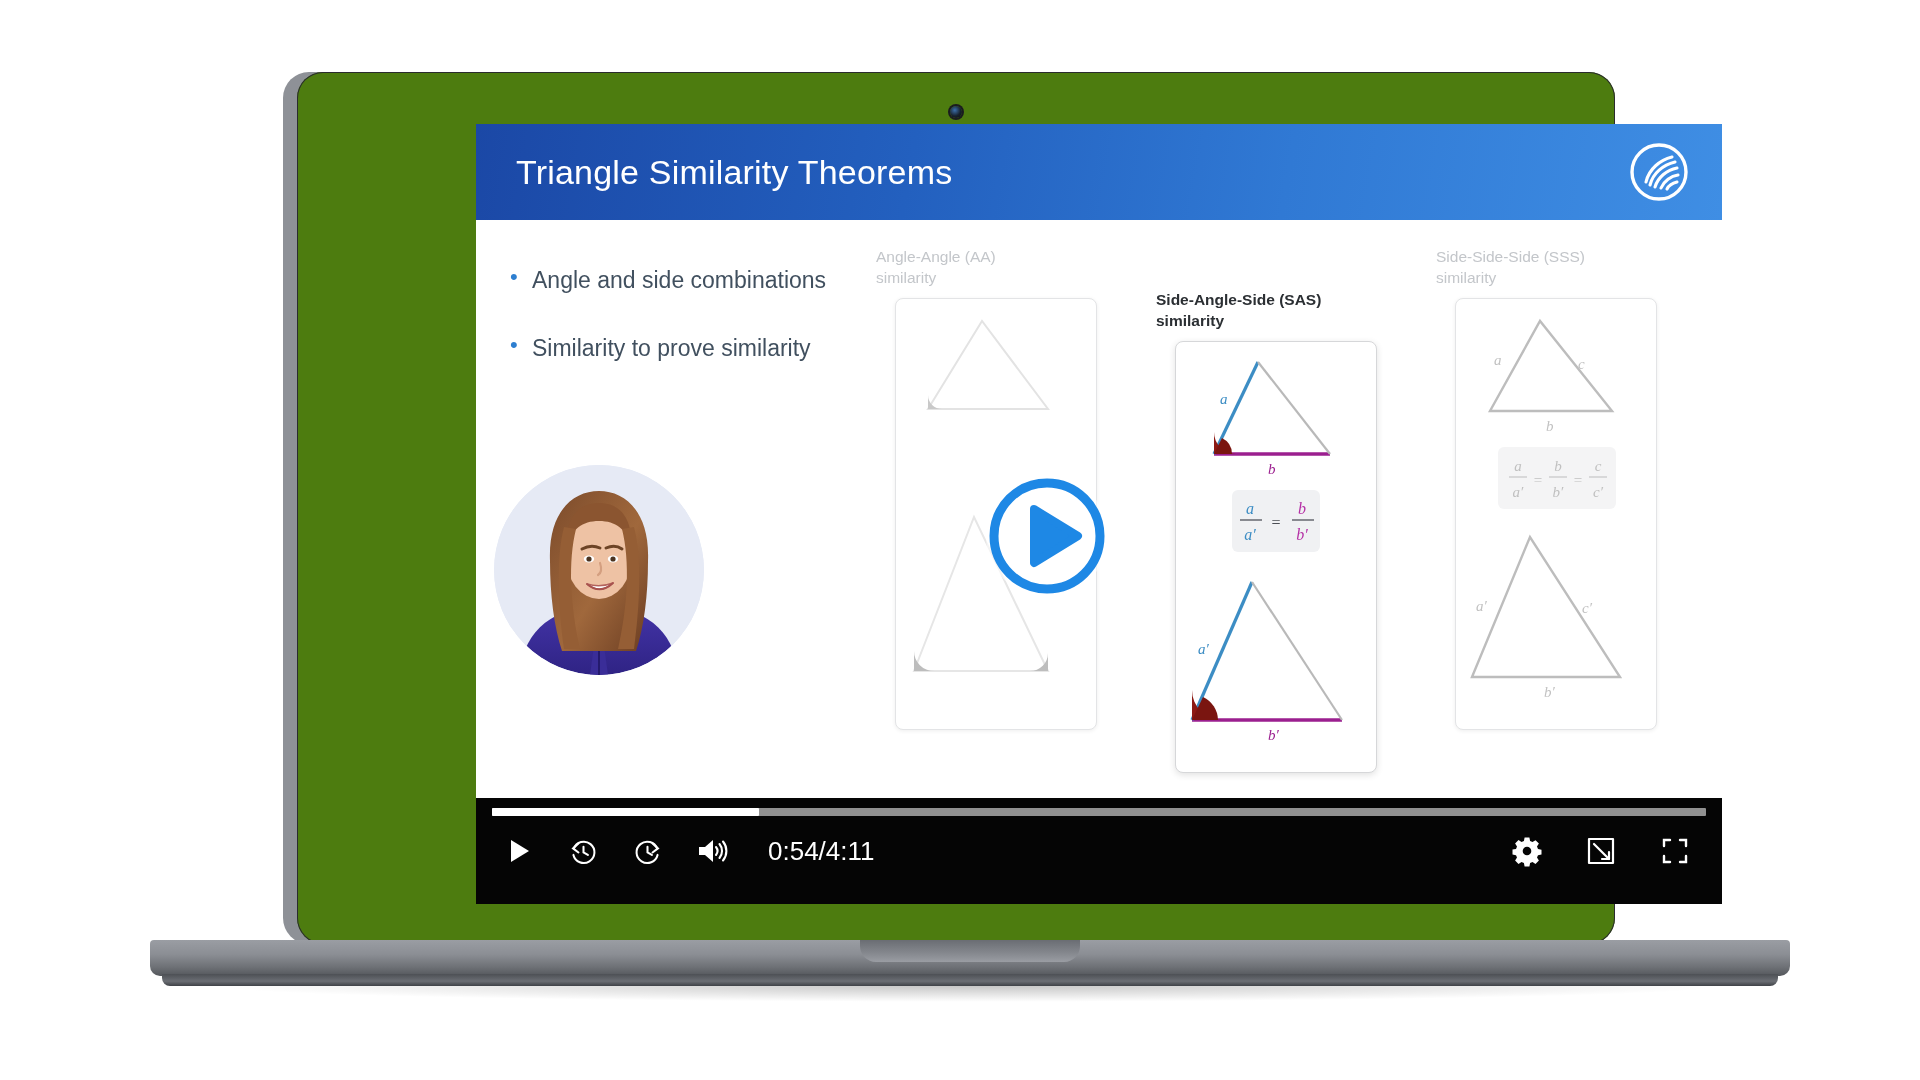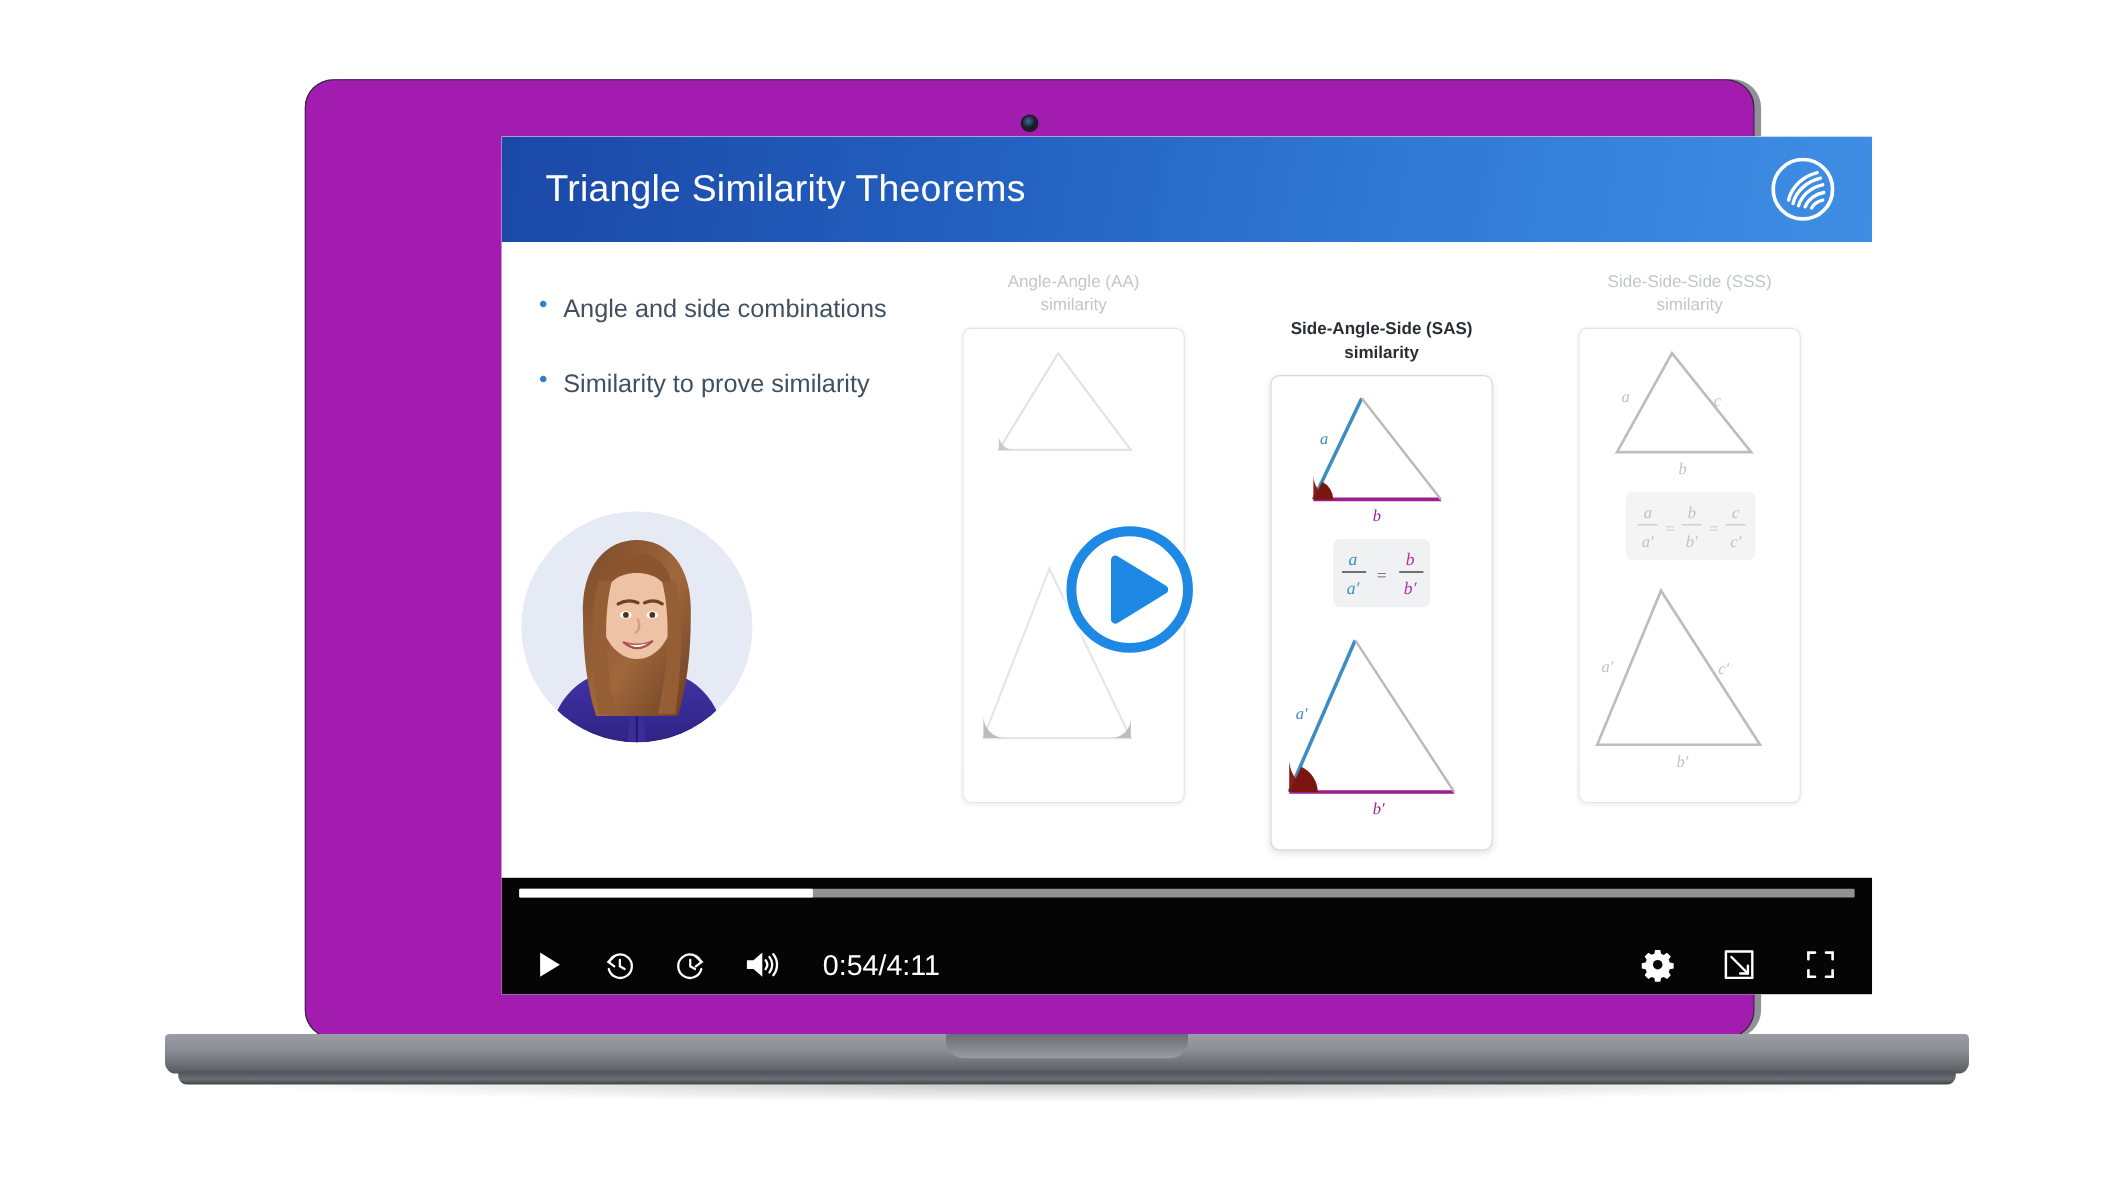--- a/index.html
+++ b/index.html
@@ -12,22 +12,22 @@
   #stage { position: relative; width: 1920px; height: 1080px; background: #fff; }
 
   
   .laptop { position: absolute; left: 150px; top: 60px; width: 1640px; height: 960px; }
 
   .lid-shadow {
     position: absolute; left: 133px; top: 12px; width: 1318px; height: 872px;
     background: #8e9197; border-radius: 26px;
   }
   .lid {
-    position: absolute; left: 127px; top: 12px; width: 1318px; height: 872px;
-    background: #a21caf; border-radius: 26px;
+    position: absolute; left: 147px; top: 12px; width: 1318px; height: 872px;
+    background: #4d7c0f; border-radius: 26px;
     box-shadow: inset 0 0 0 1px #2a2b2e;
   }
   .webcam {
     position: absolute; left: 50%; top: 34px; transform: translateX(-50%);
     width: 12px; height: 12px; border-radius: 50%;
     background: radial-gradient(circle at 40% 35%, #3b6ea8 0%, #17202c 55%, #0a0d12 100%);
     box-shadow: 0 0 0 2px #1b1c1f;
   }
   .screen {
     position: absolute; left: 179px; top: 52px; width: 1246px; height: 780px;
@@ -85,21 +85,21 @@
     border-radius: 50%; overflow: hidden;
     background: #e4e9f5;
   }
 
   .panels { position: absolute; left: 390px; top: 26px; width: 830px; height: 540px; }
   .panel { position: absolute; top: 0; width: 240px; }
   .panel-1 { left: 10px; }
   .panel-2 { left: 290px; }
   .panel-3 { left: 570px; }
   .panel-caption {
-    text-align: center; font-size: 15.5px; line-height: 21px; font-weight: 400;
+    font-size: 15.5px; line-height: 21px; font-weight: 400;
     color: #c3c6ca; margin-bottom: 8px; min-height: 44px;
   }
   .panel-caption.active { color: #2b2f33; font-weight: 700; margin-top: 43px; }
   .panel-card {
     position: relative; width: 200px; margin: 0 auto; height: 430px;
     border: 1px solid #e3e4e6; border-radius: 8px; background: #fff;
     box-shadow: 0 1px 4px rgba(0,0,0,0.07);
   }
   .panel-card.active { border-color: #d6d7d9; box-shadow: 0 2px 7px rgba(0,0,0,0.12); }
   .panel-card svg { display: block; width: 100%; height: 100%; }
@@ -117,21 +117,21 @@
   .controls {
     position: absolute; left: 0; top: 674px; width: 1246px; height: 106px;
     background: #050505;
   }
   .progress-row { position: absolute; left: 16px; top: 10px; width: 1214px; height: 8px; }
   .progress-track { position: absolute; inset: 0; background: #919191; border-radius: 1px; }
   .progress-fill { position: absolute; left: 0; top: 0; height: 100%; background: #ffffff; border-radius: 1px; }
 
   .ctrl-row {
     position: absolute; left: 0; top: 30px; width: 1246px; height: 72px;
-    display: flex; align-items: flex-end;
+    display: flex; align-items: flex-start;
   }
   .ctrl-left { display: flex; align-items: center; margin-left: 20px; gap: 18px; }
   .ctrl-right { display: flex; align-items: center; margin-left: auto; margin-right: 24px; gap: 28px; }
   .ctrl-btn {
     width: 46px; height: 46px; display: flex; align-items: center; justify-content: center;
     cursor: pointer;
   }
   .time-label {
     color: #ffffff; font-size: 26px; font-weight: 400; margin-left: 16px; white-space: nowrap;
     font-family: "Liberation Sans", sans-serif;

